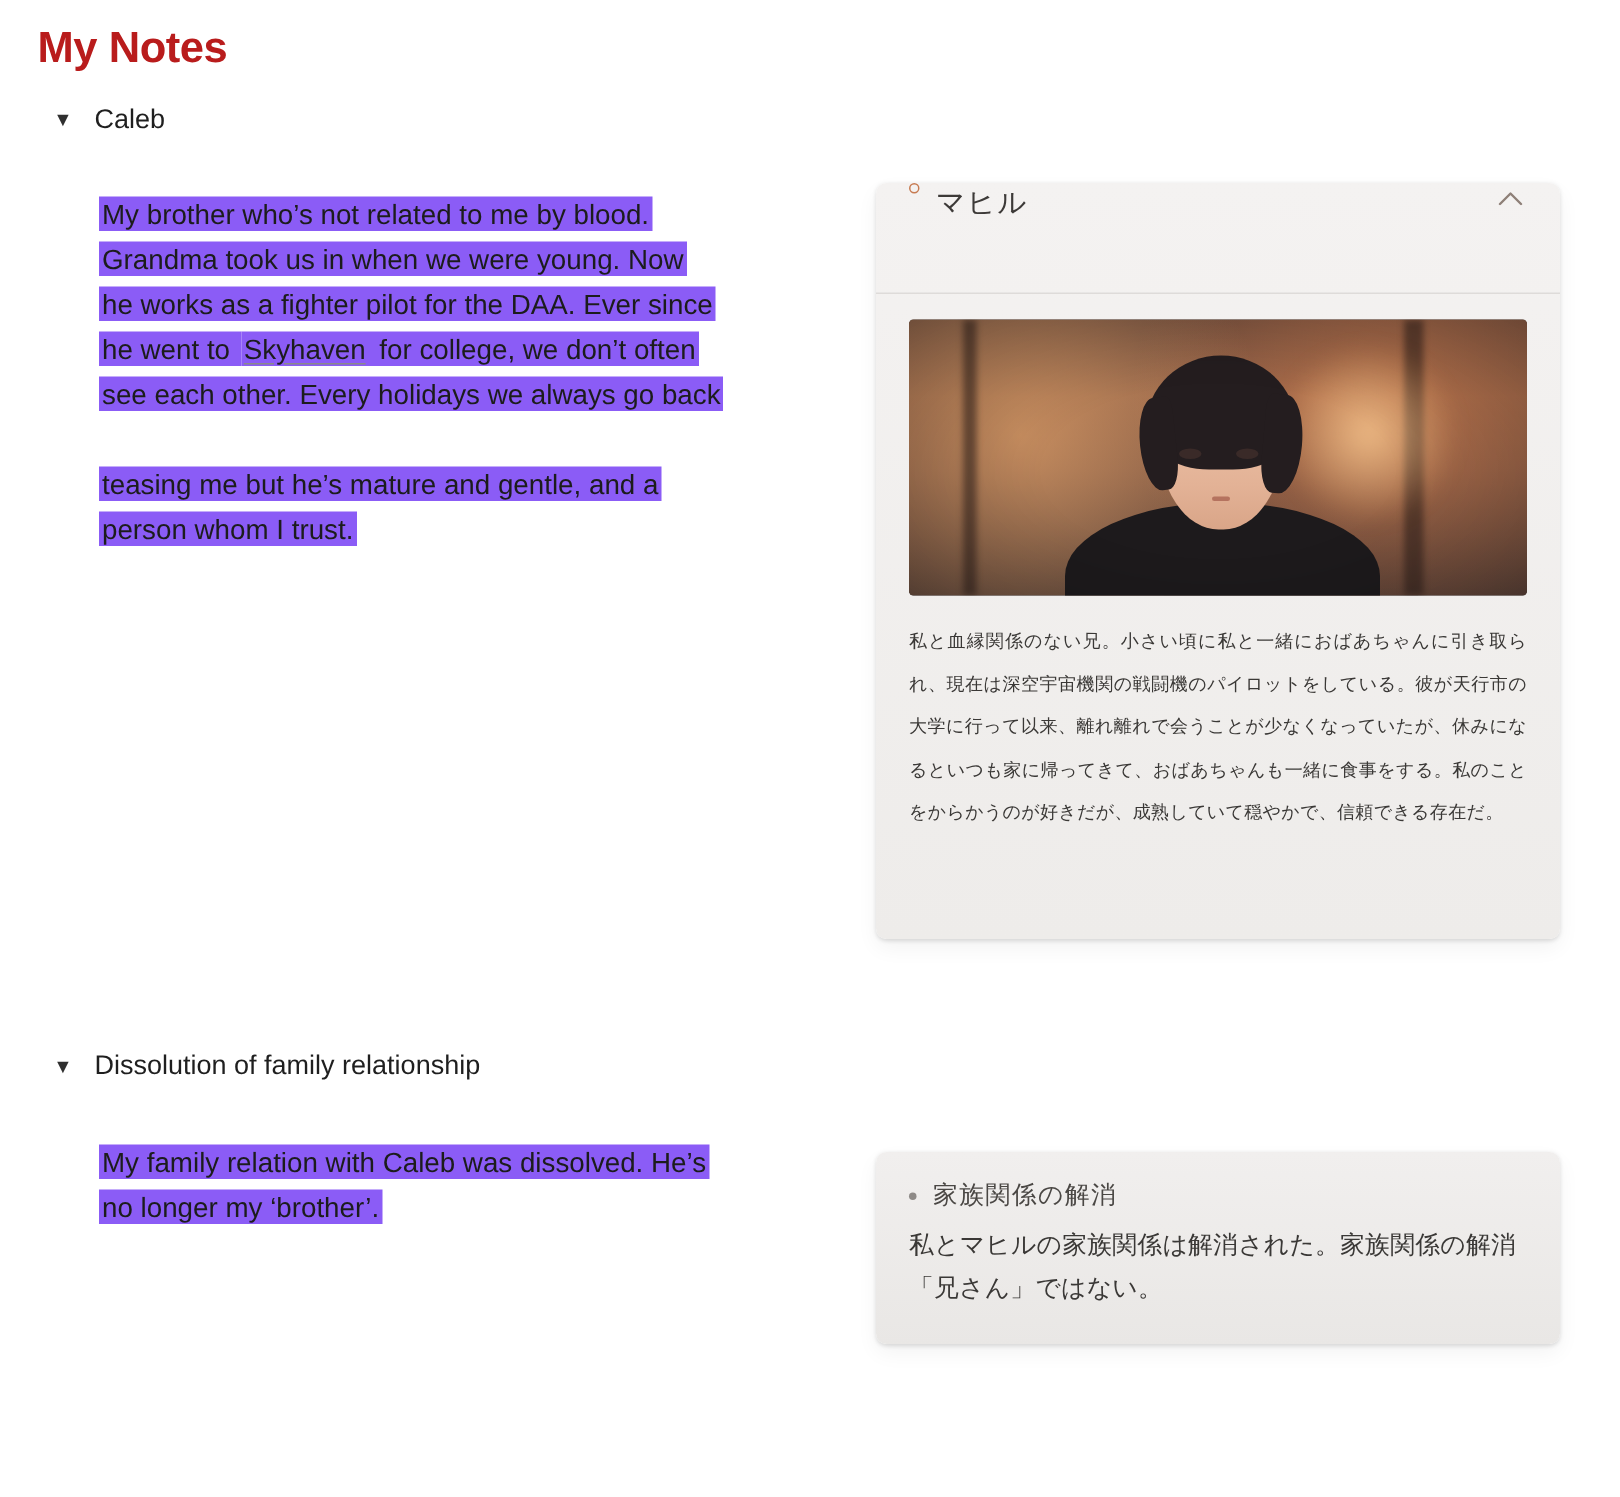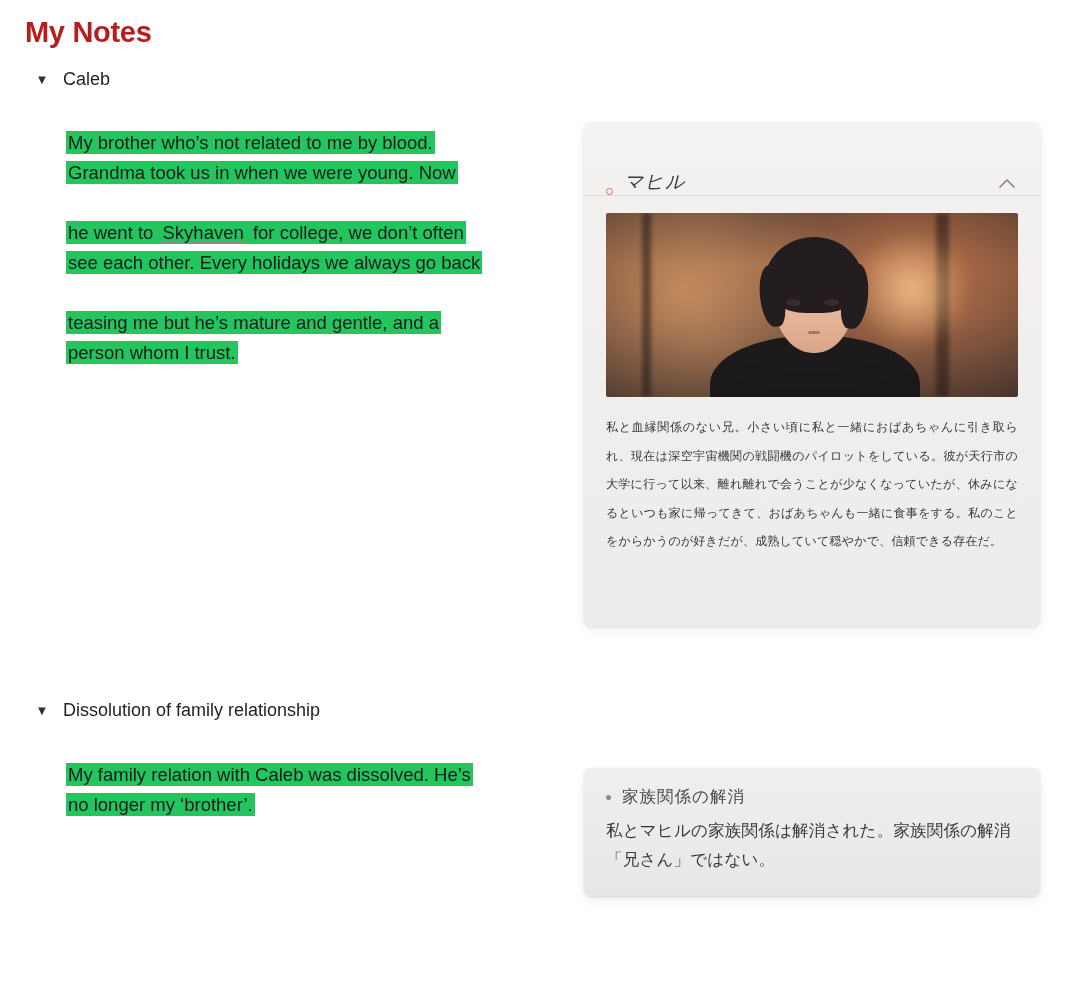--- a/index.html
+++ b/index.html
@@ -58,21 +58,21 @@
 
   
   .note-text {
     position: absolute;
     font-size: 18.5px;
     line-height: 30px;
     color: #1c1c1c;
     width: 450px;
   }
   .note-text .hl {
-    background: #22c55e;
+    background: #8b5cf6;
     padding: 1px 2px;
     box-decoration-break: clone;
     -webkit-box-decoration-break: clone;
   }
   .note-text .underline {
     text-decoration: underline;
     text-decoration-color: #8a8a8a;
     text-underline-offset: 3px;
     margin-top: 16px;
   }
@@ -94,24 +94,23 @@
     top: 122px;
     width: 456px;
     height: 504px;
     background: linear-gradient(180deg, #f4f2f1 0%, #eeecea 100%);
   }
 
   .card-header {
     position: relative;
     height: 74px;
     display: flex;
-    align-items: flex-end;
+    align-items: flex-start;
     padding: 0 22px 0 22px;
     border-bottom: 1px solid #dedbd9;
-    font-style: italic;
   }
   .card-bullet {
     width: 7px;
     height: 7px;
     border-radius: 50%;
     border: 1.5px solid #c77b52;
     margin-right: 11px;
     flex: none;
   }
   .card-title {
@@ -281,21 +280,21 @@
   <div class="page-title">My Notes</div>
 
   <div class="section-head" id="head-caleb">
     <span class="toggle-caret">▼</span>
     <span class="section-title">Caleb</span>
   </div>
 
   <div class="note-text" id="note-caleb">
     <span class="hl">My brother who’s not related to me by blood.</span><br>
     <span class="hl">Grandma took us in when we were young. Now</span><br>
-    <br>
+    <span class="hl">he works as a fighter pilot for the DAA. Ever since</span><br>
     <span class="hl">he went to </span><span class="hl underline">Skyhaven</span><span class="hl"> for college, we don’t often</span><br>
     <span class="hl">see each other. Every holidays we always go back</span><br>
     <br>
     <span class="hl">teasing me but he’s mature and gentle, and a</span><br>
     <span class="hl">person whom I trust.</span>
   </div>
 
   <div class="card" id="card-mahiru">
     <div class="card-header">
       <span class="card-bullet"></span>

